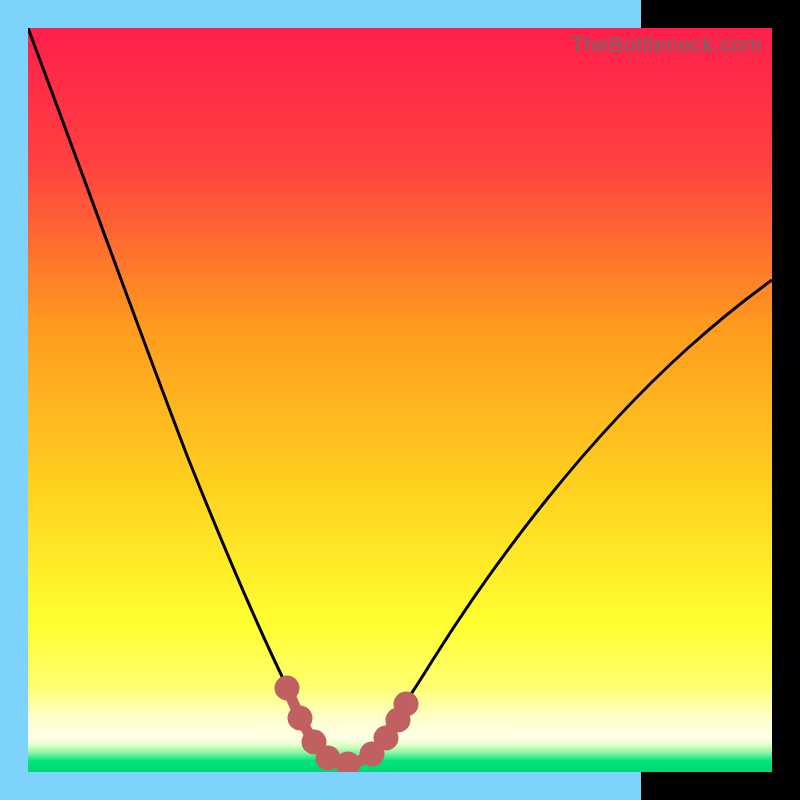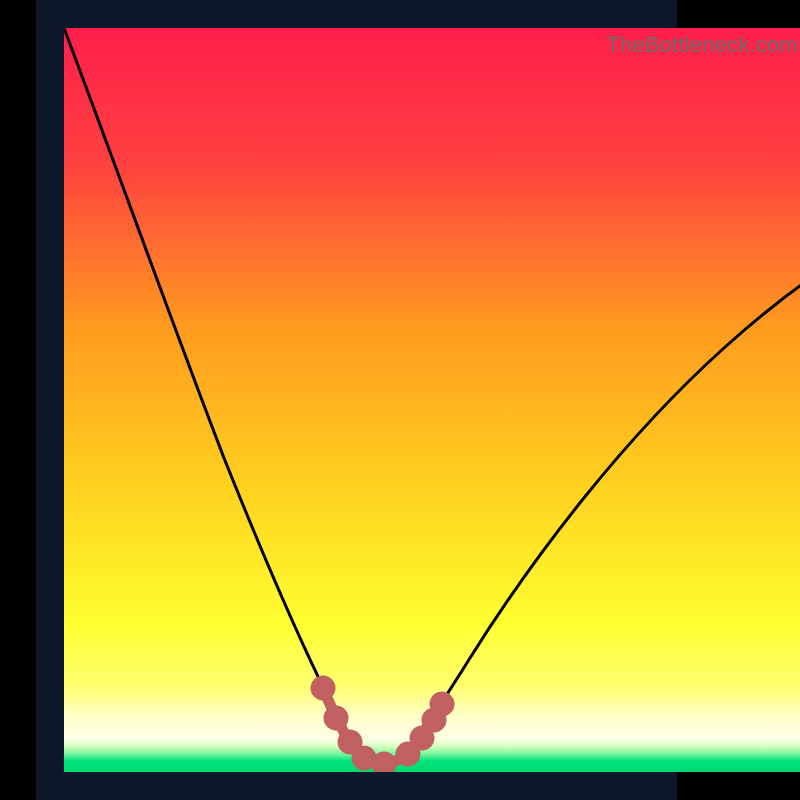--- a/index.html
+++ b/index.html
@@ -8,22 +8,21 @@
     width: 800px;
     height: 800px;
     background: #000;
     overflow: hidden;
     font-family: Arial, Helvetica, sans-serif;
   }
   .frame {
     position: absolute;
     left: 0; top: 0;
     width: 641px; height: 800px;
-    background: #0f172a;
-    margin-left: 36px;
+    background: #7dd3fc;
   }
   .plot {
     position: absolute;
     left: 28px;
     top: 28px;
     width: 744px;
     height: 744px;
     overflow: hidden;
   }
   .gradient {

